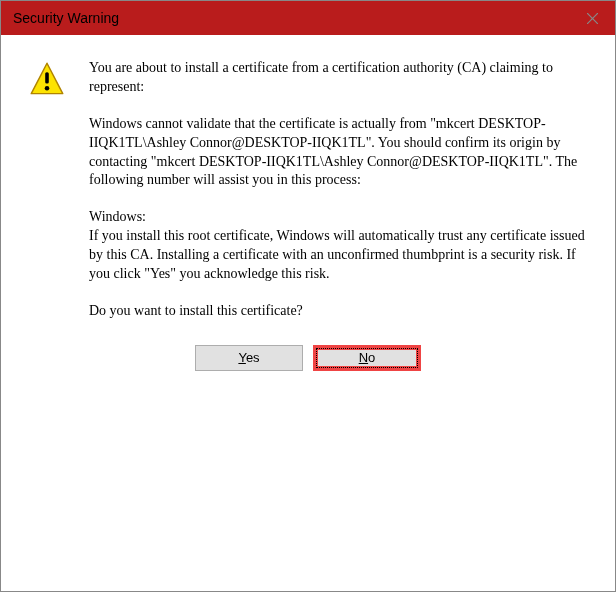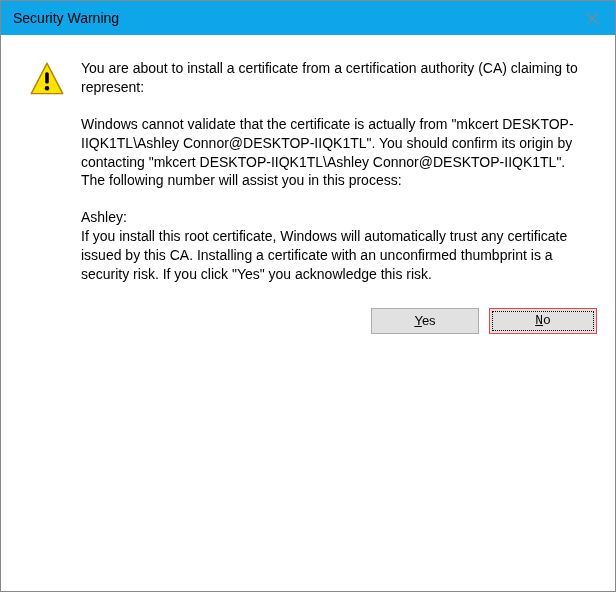--- a/index.html
+++ b/index.html
@@ -13,61 +13,60 @@
       font-size: 14px;
       color: #000;
       border: 1px solid #888;
     }
     .titlebar {
       display: flex;
       align-items: center;
       justify-content: space-between;
       height: 34px;
       padding: 0 0 0 12px;
-      background: #0ea5e9;
+      background: #b91c1c;
     }
     .titlebar-close {
       width: 46px;
       height: 34px;
       display: flex;
       align-items: center;
       justify-content: center;
       color: #888;
     }
     .titlebar-close svg { width: 11px; height: 11px; }
     .content {
       display: flex;
       padding: 24px 28px 10px 28px;
     }
     .icon-col { width: 52px; flex: 0 0 52px; padding-top: 2px; }
     .warning-icon { width: 36px; height: 36px; }
     .text-col { flex: 1; line-height: 1.35; }
-    .para { margin: 0 0 18px 0; }
+    .para { margin: 0 0 18px 8px; font-family: Liberation Serif, serif; }
     .para:last-child { margin-bottom: 0; }
     .button-row {
       display: flex;
-      justify-content: flex-end;
+      justify-content: center;
       gap: 10px;
       padding: 14px 18px 18px 18px;
     }
     .btn {
       min-width: 108px;
       height: 26px;
       background: #e1e1e1;
       border: 1px solid #adadad;
       font-family: inherit;
       font-size: 13px;
       cursor: pointer;
       padding: 0 10px;
     }
     .btn.default {
-      border: 1px solid #ef4444;
+      border: 5px solid #ef4444;
       outline: 1px dotted #000;
       outline-offset: -4px;
-      font-family: Liberation Mono, monospace;
     }
     .mnemonic { text-decoration: underline; }
   </style>
 </head>
 <body>
 
 <div class="titlebar">
   <span>Security Warning</span>
   <div class="titlebar-close">
     <svg viewBox="0 0 10 10">
@@ -82,22 +81,23 @@
     <svg class="warning-icon" viewBox="0 0 32 32">
       <polygon points="16,2 30,29 2,29" fill="#fde301" stroke="#b08400" stroke-width="1.3" stroke-linejoin="round"></polygon>
       <rect x="14.4" y="10" width="3.2" height="10" rx="1.4" fill="#000"></rect>
       <circle cx="16" cy="24.2" r="2" fill="#000"></circle>
     </svg>
   </div>
   <div class="text-col">
     <div class="para">You are about to install a certificate from a certification authority (CA) claiming to represent:</div>
     <div class="para">Windows cannot validate that the certificate is actually from "mkcert DESKTOP-IIQK1TL\Ashley Connor@DESKTOP-IIQK1TL". You should confirm its origin by contacting "mkcert DESKTOP-IIQK1TL\Ashley Connor@DESKTOP-IIQK1TL". The following number will assist you in this process:</div>
     <div class="para">
-      <span>Ashley:</span><br>
+      <span>Windows:</span><br>
       <span>If you install this root certificate, Windows will automatically trust any certificate issued by this CA. Installing a certificate with an unconfirmed thumbprint is a security risk. If you click "Yes" you acknowledge this risk.</span>
     </div>
+    <div class="para">Do you want to install this certificate?</div>
   </div>
 </div>
 
 <div class="button-row">
   <button class="btn"><span class="mnemonic">Y</span><span>es</span></button>
   <button class="btn default"><span class="mnemonic">N</span><span>o</span></button>
 </div>
 
 </body></html>

